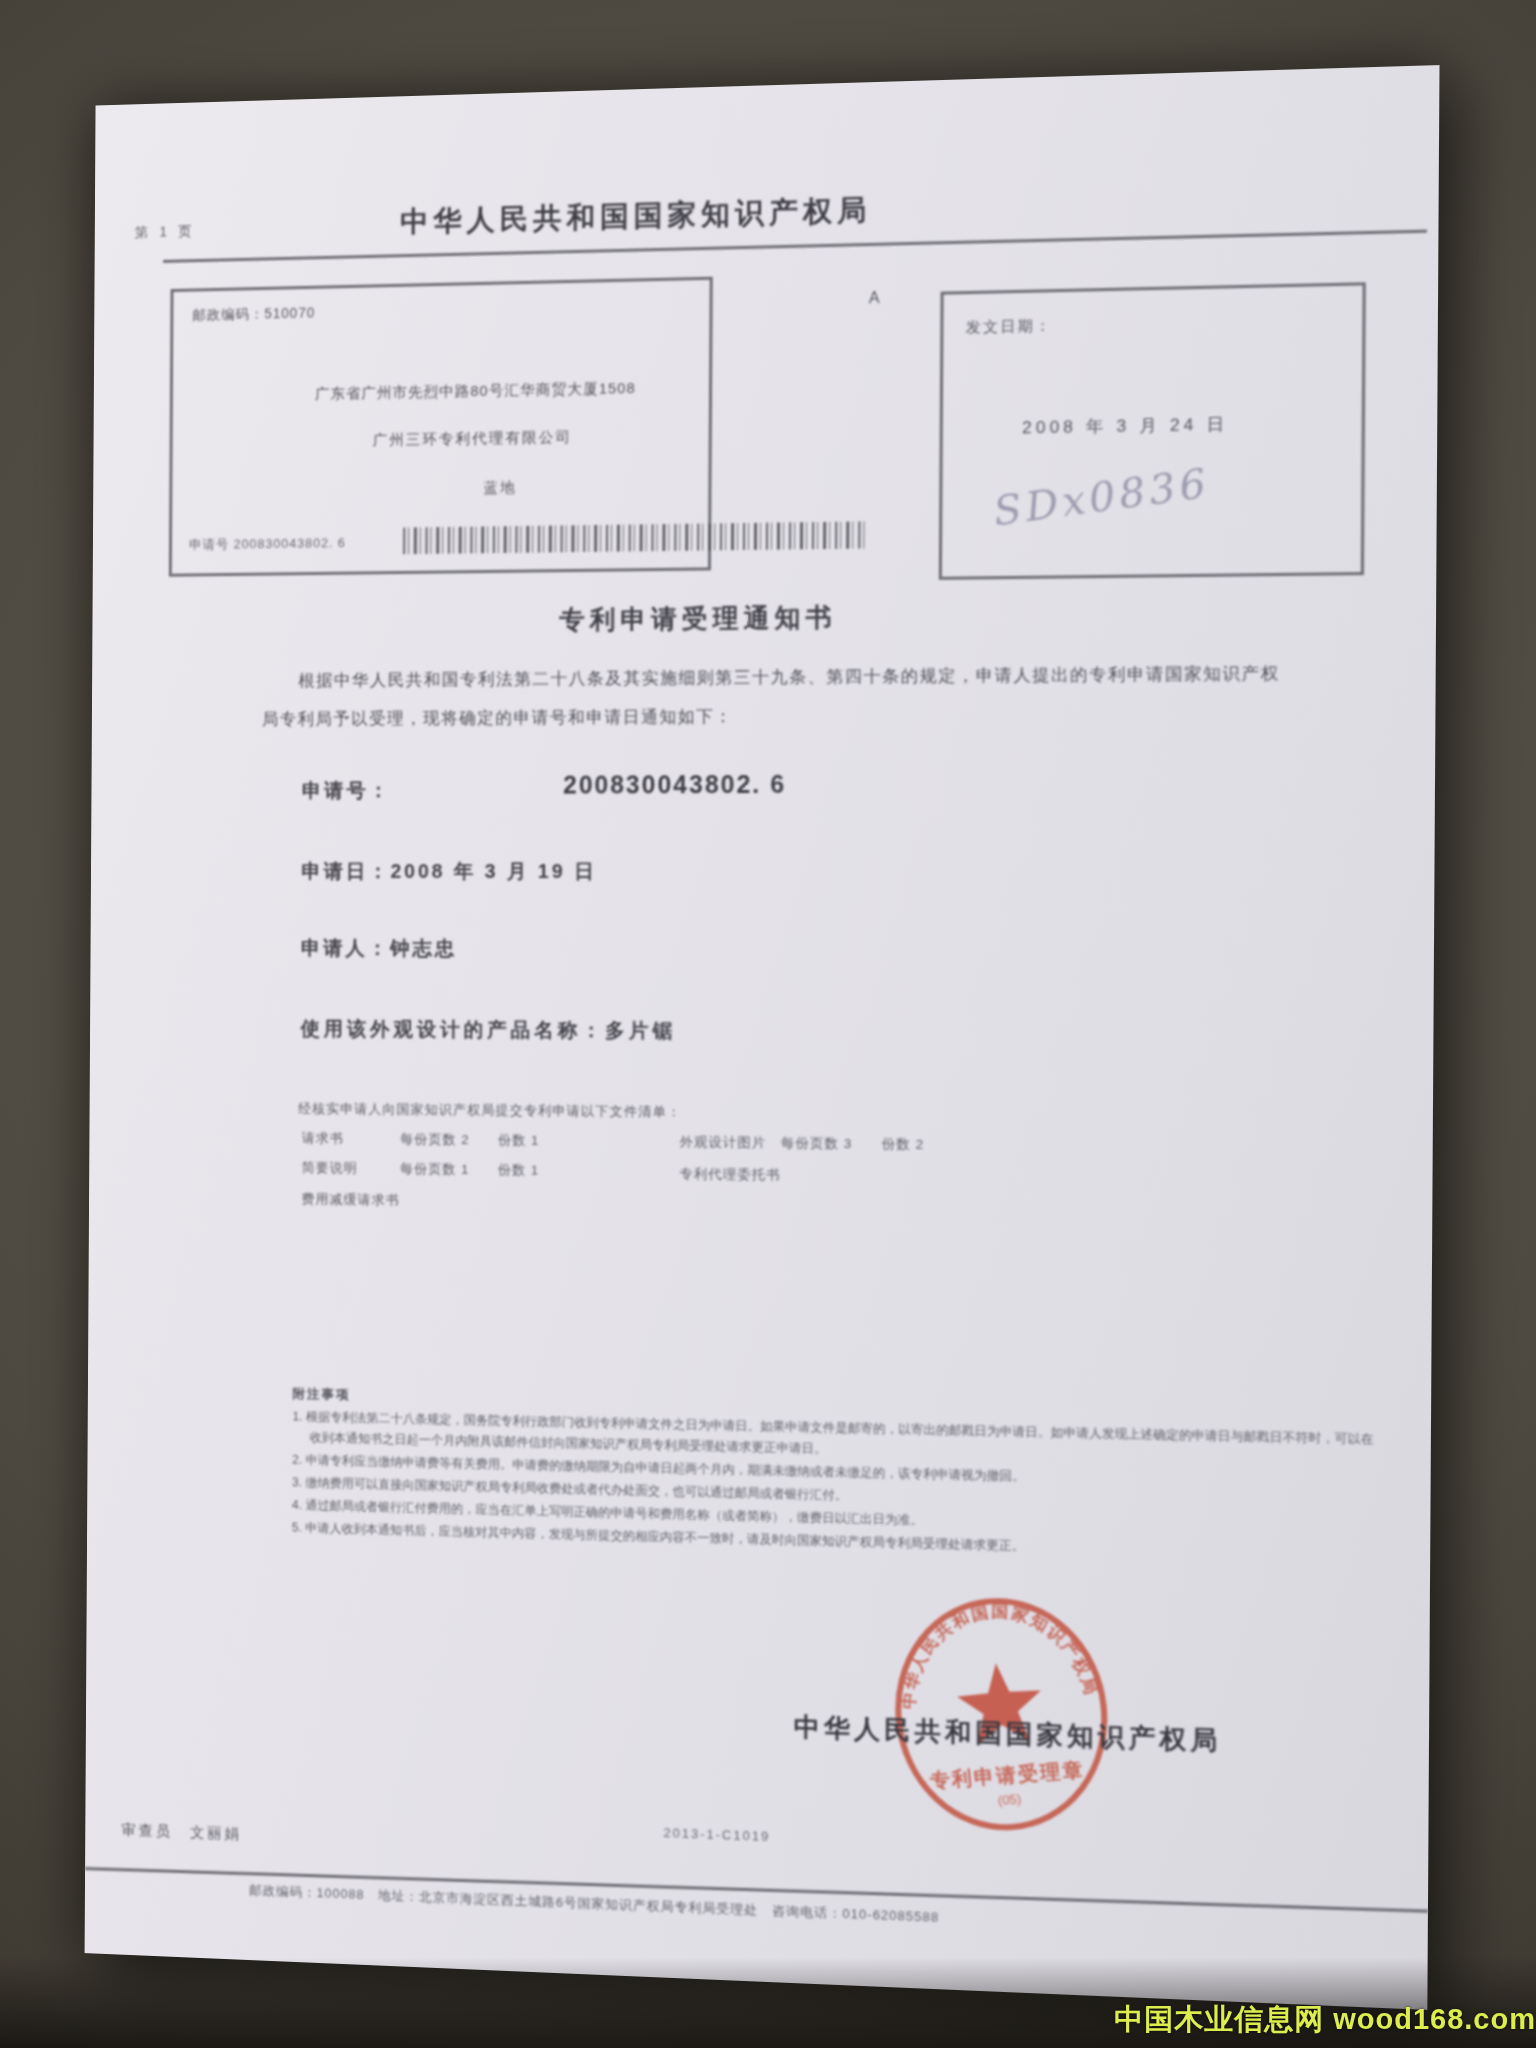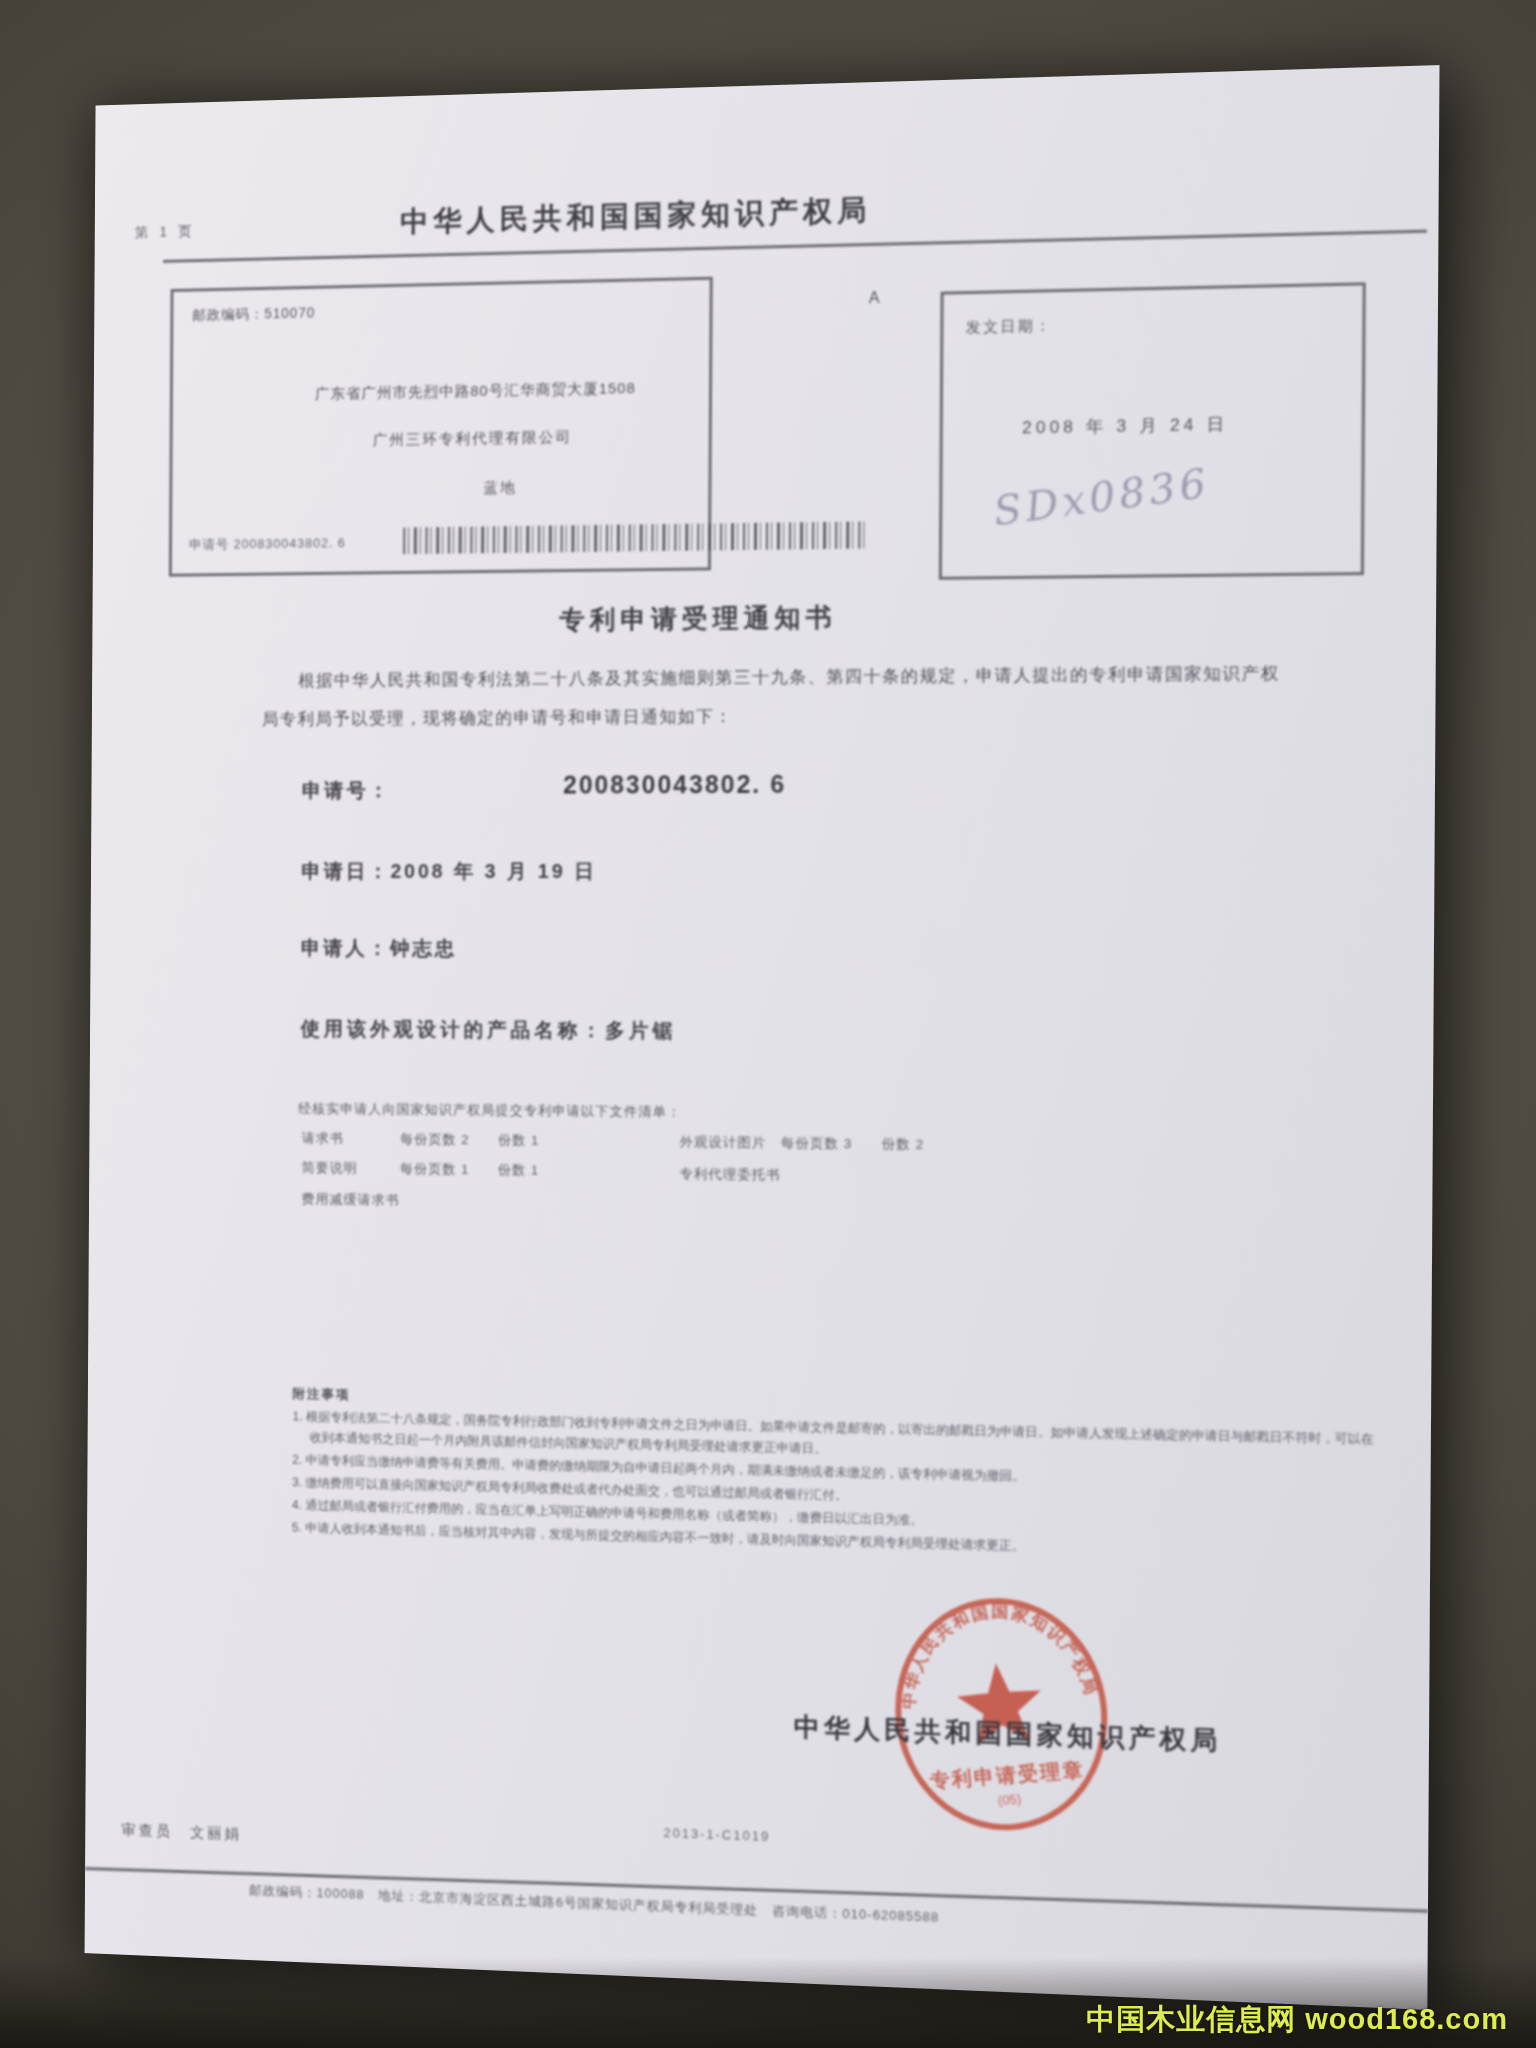--- a/index.html
+++ b/index.html
@@ -60,21 +60,21 @@
   .notes-header{left:214px;top:1308px;font-size:13px;font-weight:bold;color:#55535c;letter-spacing:2px;}
   .notes{left:214px;top:1330px;width:1085px;font-size:12.5px;line-height:21px;color:#5d5b64;
     white-space:normal;}
   .notes div{margin:0 0 2px 0;text-indent:0;padding-left:18px;text-indent:-18px;}
   .stamp{left:822px;top:1498px;width:218px;height:244px;transform:rotate(-6deg);opacity:.82;}
   .agency-line{left:726px;top:1622px;font-size:26px;font-weight:bold;letter-spacing:4px;color:#34323a;z-index:2;}
   .form-code{left:596px;top:1742px;font-size:13px;color:#66646d;letter-spacing:2px;}
   .examiner{left:38px;top:1758px;font-size:15px;color:#55535c;letter-spacing:3px;}
   .bottom-rule{left:0px;top:1802px;width:1345px;height:3px;background:#6b6971;transform:rotate(-0.4deg);}
   .footer-line{left:172px;top:1815px;font-size:13px;color:#5f5d66;letter-spacing:1px;}
-  .watermark{position:absolute;right:28px;bottom:8px;font-size:29px;font-weight:bold;
+  .watermark{position:absolute;right:0;bottom:8px;font-size:29px;font-weight:bold;
     color:#dced4d;text-shadow:0 0 3px rgba(0,0,0,.6);letter-spacing:1px;z-index:5;}
   .stamp text{font-family:"Liberation Sans","DejaVu Sans",sans-serif;}
 </style>
 </head>
 <body>
 
 <div class="photo">
   <div class="paper">
     <div class="content">
 

